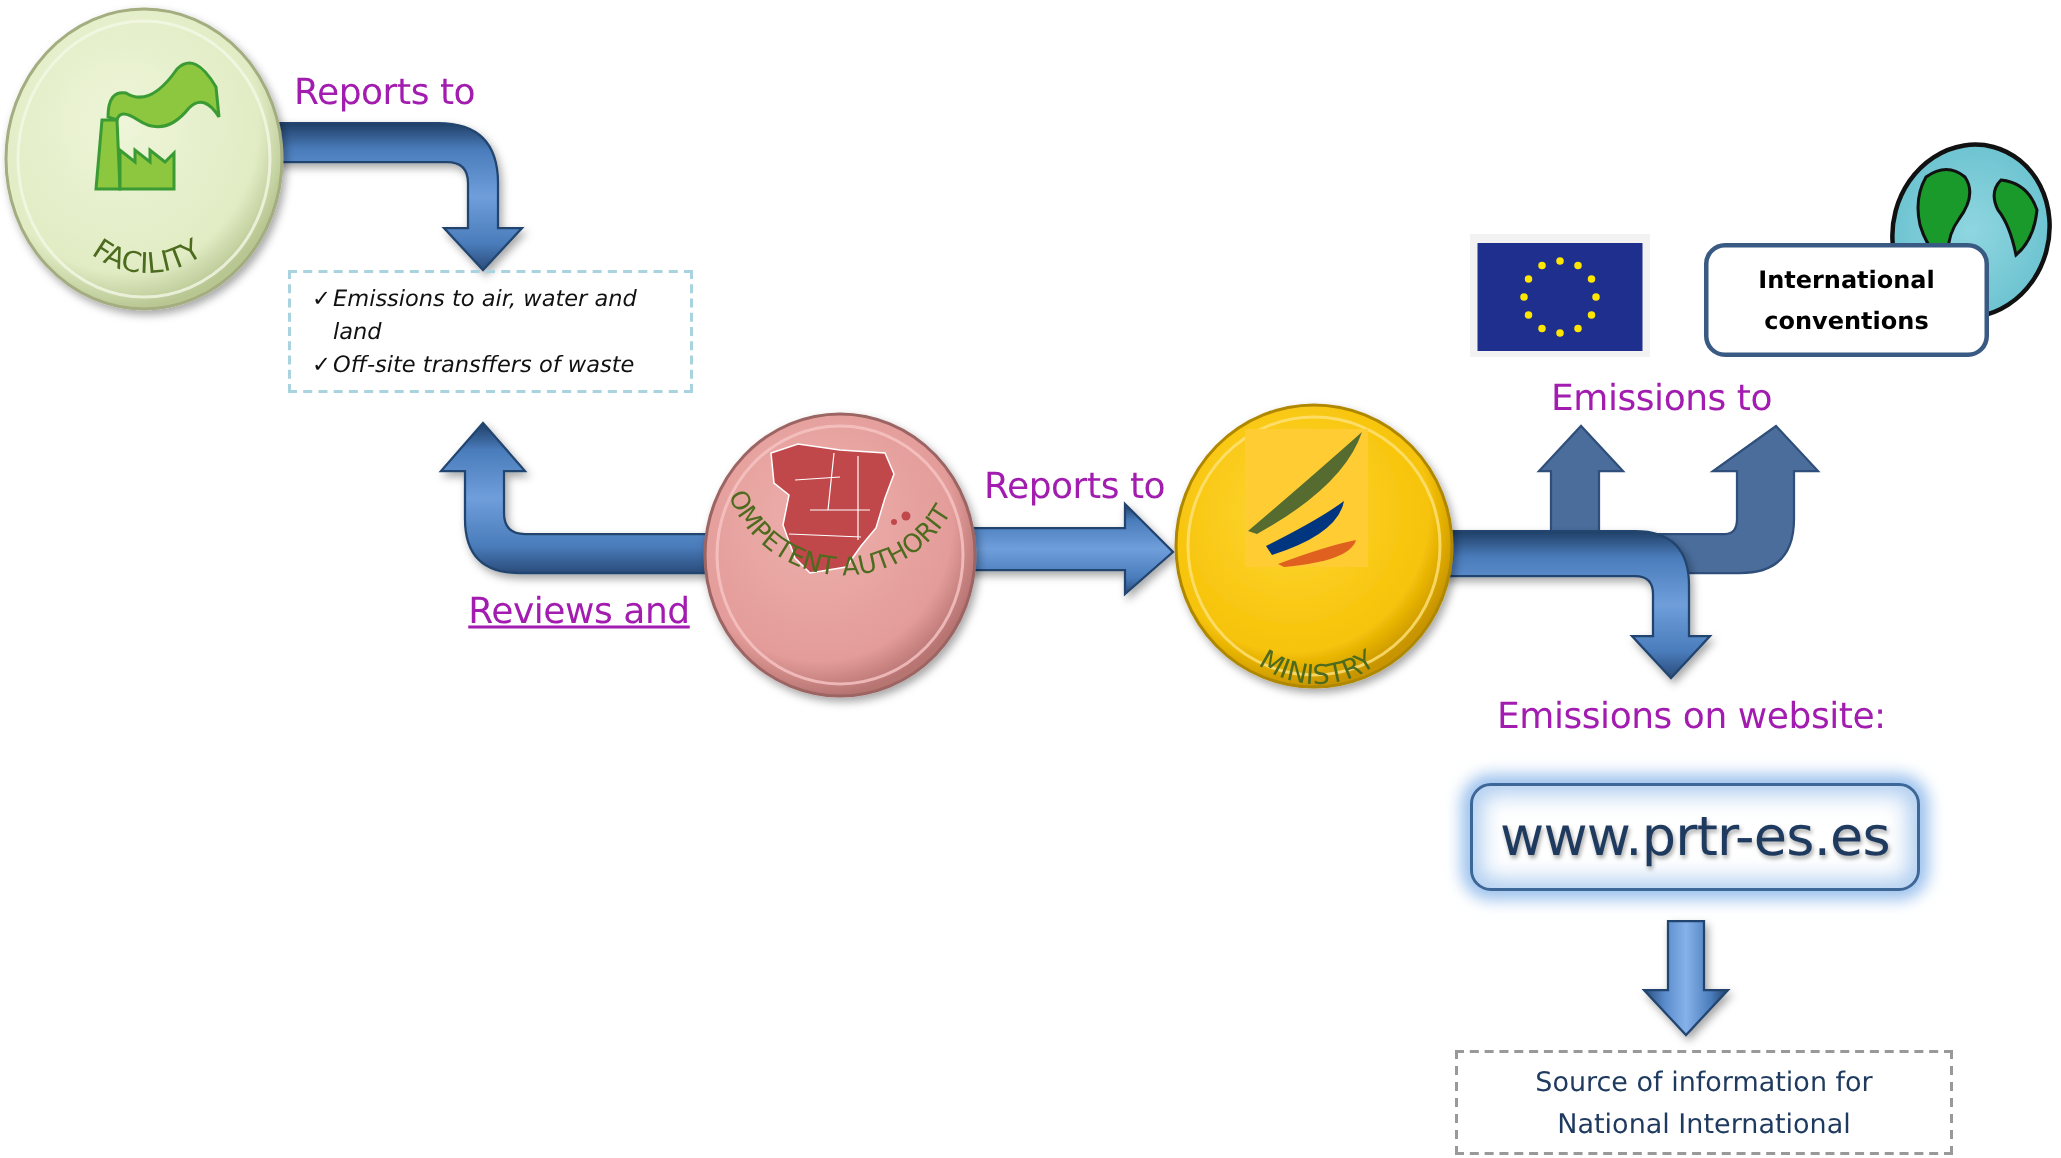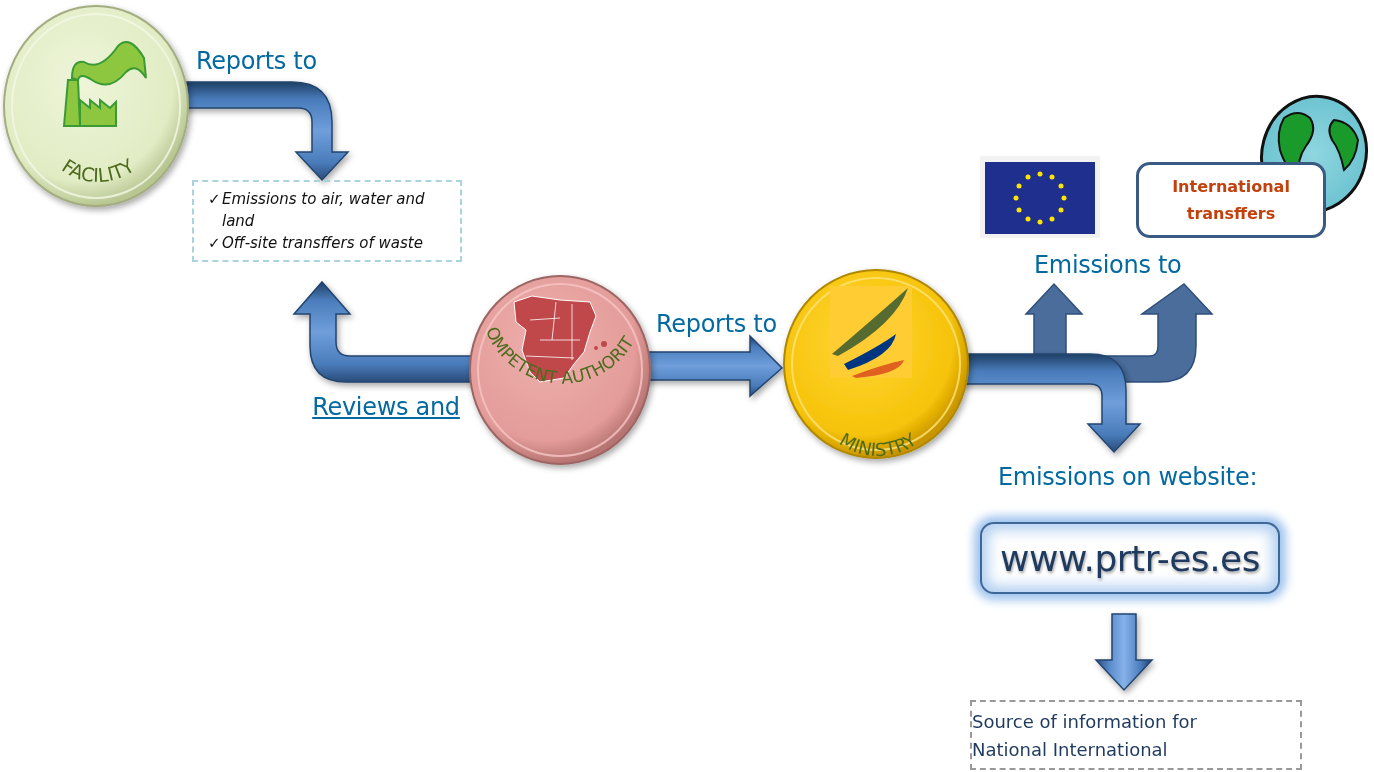--- a/index.html
+++ b/index.html
@@ -1,39 +1,39 @@
 <!DOCTYPE html>
 <html><head>
 <meta charset="utf-8">
 <style>
   html, body { margin:0; padding:0; background:#ffffff; }
   body { width:1374px; height:772px; position:relative; overflow:hidden;
          font-family:"Liberation Sans", "DejaVu Sans", sans-serif; }
   svg.stage { position:absolute; left:0; top:0; }
-  .lbl { position:absolute; color:#0369a1; font-size:24px; line-height:34px;
+  .lbl { position:absolute; color:#a21caf; font-size:24px; line-height:34px;
          font-family:"DejaVu Sans", sans-serif; font-weight:normal; white-space:nowrap; letter-spacing:-0.3px;}
   .c { text-align:center;text-decoration:underline; }
   .listbox { position:absolute; left:192px; top:180px; width:270px; height:82px;
              border:2px dashed #a9d4df; box-sizing:border-box; padding:6px 0 0 14px;
              font-family:"DejaVu Sans", sans-serif; font-style:italic; font-size:15px;
              line-height:22px; color:#111; }
   .listbox .item { position:relative; padding-left:14px; }
   .listbox .chk { position:absolute; left:0; top:0; font-style:normal; }
   .intl { position:absolute; left:1136px; top:162px; width:190px; height:76px;
           border:3px solid #395a82; border-radius:14px; background:#fff; box-sizing:border-box;
           display:flex; align-items:center; justify-content:center; text-align:center;
-          font-family:"DejaVu Sans", sans-serif; font-weight:bold; font-size:16px; line-height:27px; color:#c2410c; }
+          font-family:"DejaVu Sans", sans-serif; font-weight:bold; font-size:16px; line-height:27px; color:#000000; }
   .web { position:absolute; left:980px; top:522px; width:300px; height:72px;
          border:2px solid #3d6796; border-radius:14px; box-sizing:border-box;
          background:#fff; box-shadow:0 0 10px 6px rgba(126,175,232,0.75), inset 0 0 14px 6px rgba(150,190,235,0.75);
          display:flex; align-items:center; justify-content:center;
          font-family:"DejaVu Sans", sans-serif; font-size:36px; color:#1f3a5f; letter-spacing:-0.5px;
          text-shadow:1px 2px 3px rgba(0,0,0,0.35); }
   .source { position:absolute; left:970px; top:700px; width:332px; height:70px;
-            border:2px dashed #999; box-sizing:border-box; 
+            border:2px dashed #999; box-sizing:border-box; text-align:center;
             font-family:"DejaVu Sans", sans-serif; font-size:18px; line-height:28px; color:#1f3a5f; padding-top:6px; }
 </style>
 </head>
 <body>
 
 <svg class="stage" width="1374" height="772" viewBox="0 0 1374 772" xmlns="http://www.w3.org/2000/svg">
   <defs>
     <linearGradient id="pipeH" x1="0" y1="0" x2="0" y2="1">
       <stop offset="0" stop-color="#1f3f66"></stop>
       <stop offset="0.18" stop-color="#4a7cbb"></stop>
@@ -178,21 +178,21 @@
 
 <div class="lbl c" style="left:306px; top:390px; width:160px;">
   <div>Reviews and</div>
 </div>
 
 <div class="lbl" style="left:656px; top:307px;">Reports to</div>
 
 <div class="intl">
   <div>
     <div>International</div>
-    <div>transffers</div>
+    <div>conventions</div>
   </div>
 </div>
 
 <div class="lbl" style="left:1034px; top:248px;">Emissions to</div>
 
 <div class="lbl" style="left:998px; top:460px;">Emissions on website:</div>
 
 <div class="web">www.prtr-es.es</div>
 
 <div class="source">

